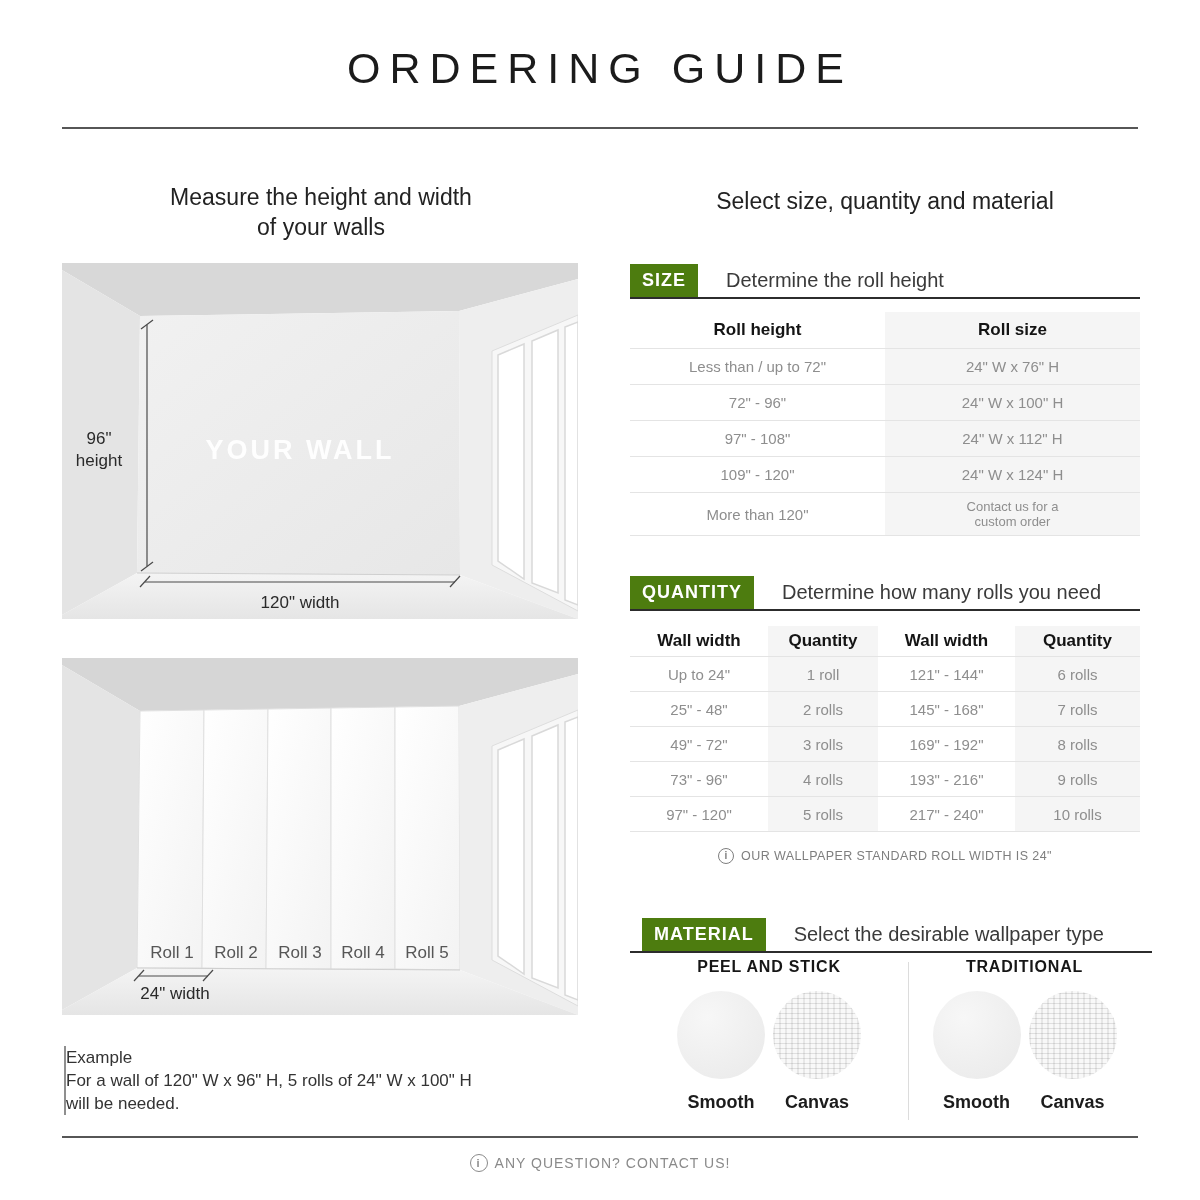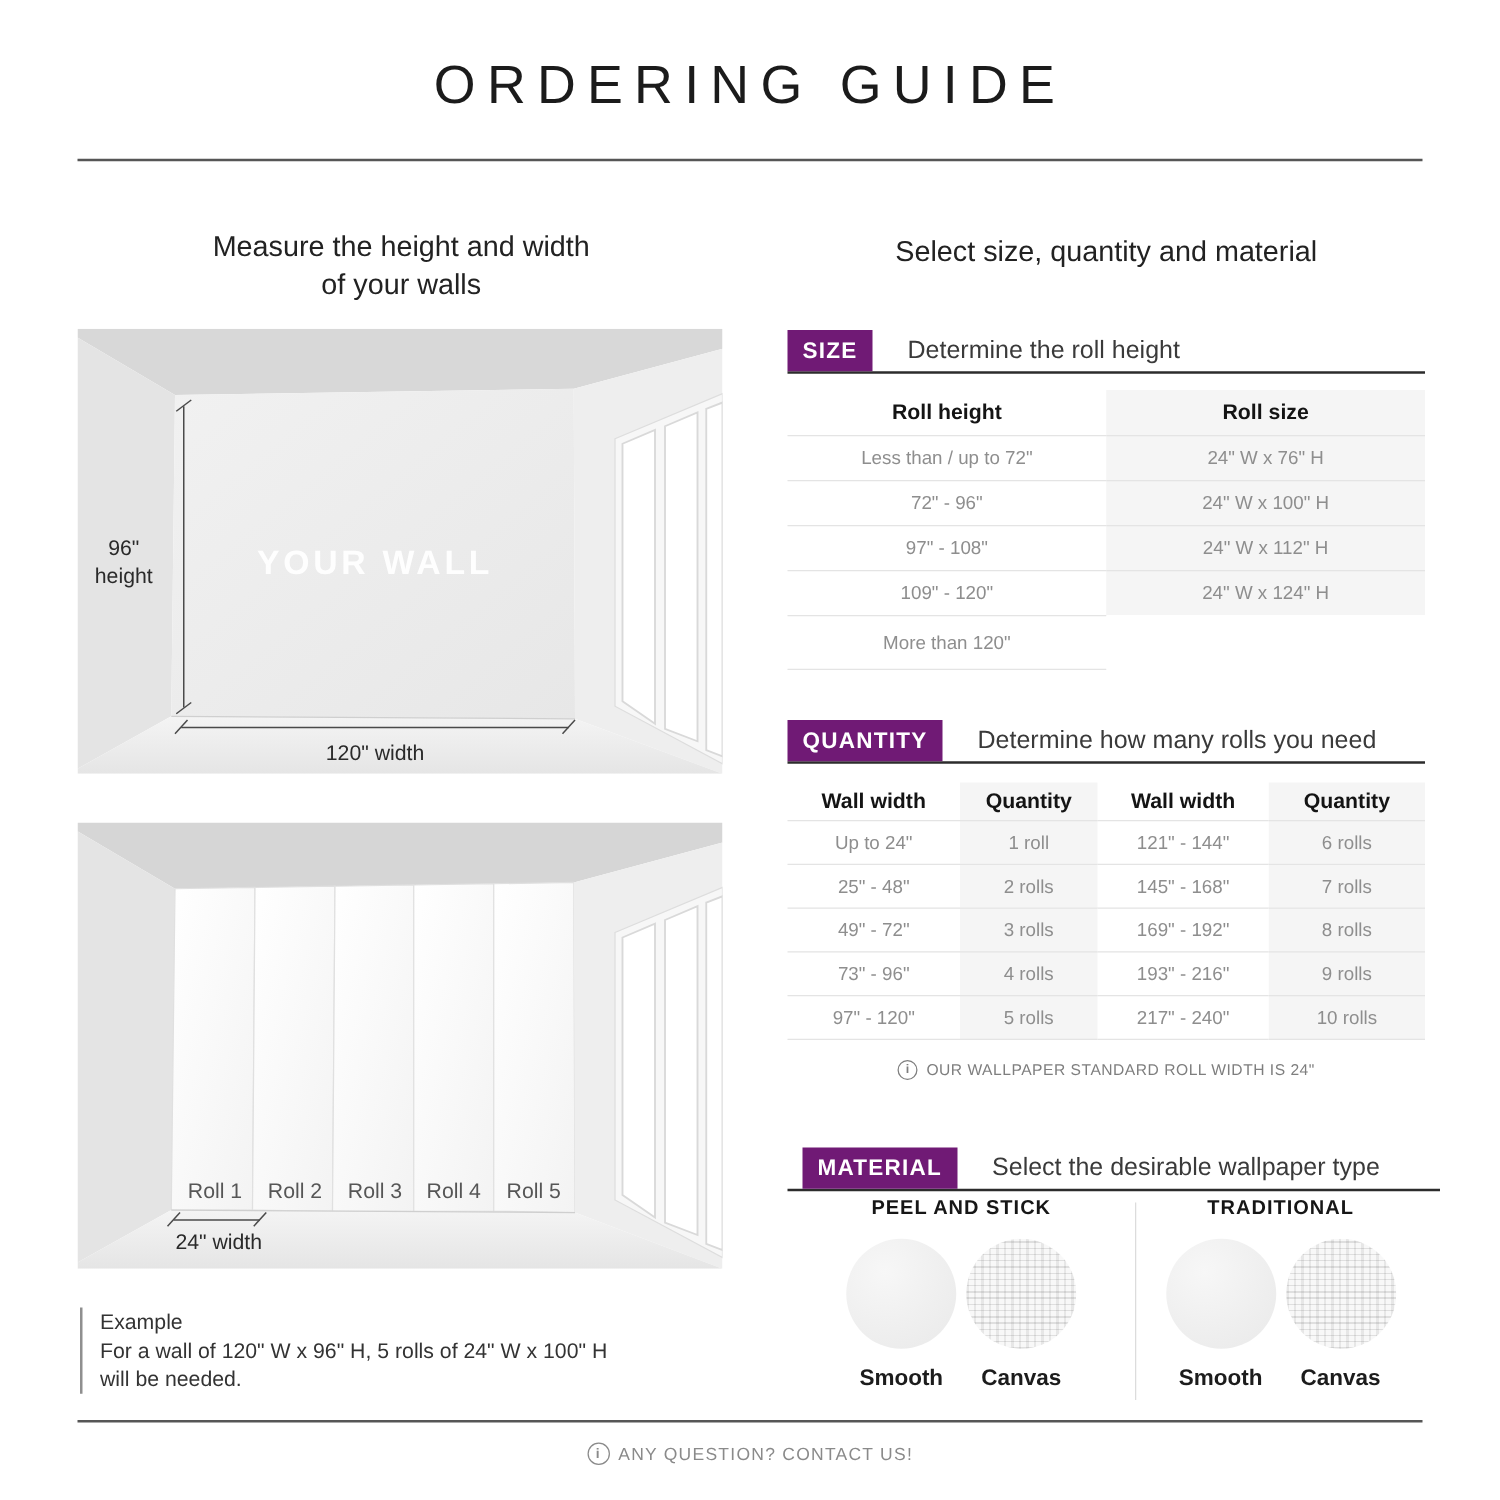--- a/index.html
+++ b/index.html
@@ -50,32 +50,32 @@
     font-size:17px; color:#565656;
   }
   .width-label-2 {
     left:48px; top:326px; width:130px; text-align:center;
     font-size:17px; color:#2a2a2a;
   }
 
   
   .example {
     top:1046px; left:64px; width:478px;
-    border-left:2px solid #8f8f8f; padding-left:14px;
+    border-left:2px solid #8f8f8f; padding-left:0;
     font-size:17px; line-height:23px; color:#333;
   }
 
   
   .section-head {
     left:630px; width:510px; height:33px;
     border-bottom:2px solid #2c2c2c;
     display:flex; align-items:stretch;
   }
   .section-badge {
-    background:#701a75; color:#fff; display:flex; align-items:center;
+    background:#4d7c0f; color:#fff; display:flex; align-items:center;
     font-weight:700; font-size:18px; letter-spacing:1px; padding:0 12px;
   }
   .section-subtitle {
     display:flex; align-items:center; margin-left:28px;
     font-size:20px; color:#3a3a3a;
   }
   #size-head     { top:264px; }
   #quantity-head { top:576px; }
   #material-head { top:918px;padding-left:12px; }
 
@@ -246,20 +246,22 @@
   <div class="cell hdr shade">Roll size</div>
   <div class="cell val bt">Less than / up to 72"</div>
   <div class="cell val bt shade">24" W x 76" H</div>
   <div class="cell val bt">72" - 96"</div>
   <div class="cell val bt shade">24" W x 100" H</div>
   <div class="cell val bt">97" - 108"</div>
   <div class="cell val bt shade">24" W x 112" H</div>
   <div class="cell val bt">109" - 120"</div>
   <div class="cell val bt shade">24" W x 124" H</div>
   <div class="cell val bt bb">More than 120"</div>
+  <div class="cell val bt bb shade small preline">Contact us for a
+custom order</div>
 </div>
 
 <div class="abs section-head" id="quantity-head">
   <div class="section-badge">QUANTITY</div>
   <div class="section-subtitle">Determine how many rolls you need</div>
 </div>
 <div class="abs tbl" id="quantity-table">
   <div class="cell hdr">Wall width</div>
   <div class="cell hdr shade">Quantity</div>
   <div class="cell hdr">Wall width</div>

